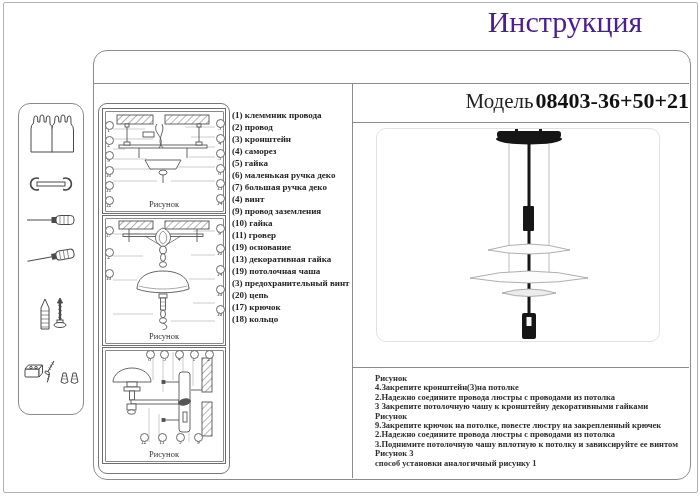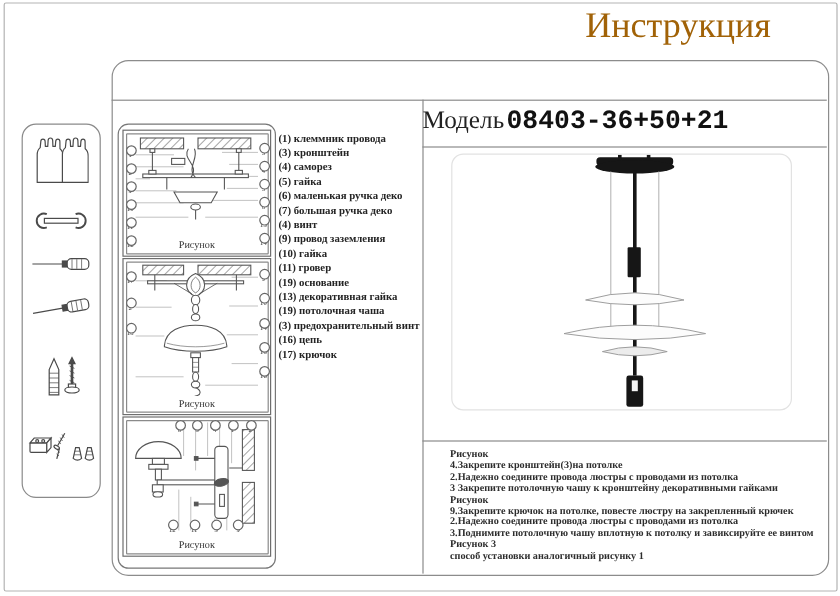--- a/index.html
+++ b/index.html
@@ -2,21 +2,21 @@
 <html><head>
 <meta charset="utf-8">
 <style>
   html,body{margin:0;padding:0;background:#fff;}
   #page{position:relative;width:700px;height:497px;background:#fff;overflow:hidden;
         font-family:"Liberation Serif",serif;color:#1f1f1f;}
   .abs{position:absolute;}
   
   .page-border{left:3px;top:2px;width:693px;height:489px;border:1px solid #b3b3b3;border-radius:2px;}
   
-  .title{left:440px;top:5px;width:250px;text-align:center;font-size:30px;color:#a16207;}
+  .title{left:440px;top:5px;width:250px;text-align:center;font-size:30px;color:#4c1d95;}
   
   .main-box{left:93px;top:50px;width:596px;height:428px;border:1px solid #8c8c8c;border-radius:14px;}
   .hrule-top{left:93px;top:83px;width:596px;height:1px;background:#8c8c8c;}
   .vdiv{left:352px;top:83px;width:1px;height:395px;background:#8c8c8c;}
   
   .tools{left:18px;top:103px;width:64px;height:310px;border:1px solid #8a8a8a;border-radius:12px;background:#fff;}
   .tools svg{position:absolute;stroke:#4a4a4a;}
   
   .diag-box{left:98px;top:103px;width:130px;height:369px;border:1px solid #777;border-radius:9px;}
   .diag{position:absolute;left:102px;width:122px;border:1px solid #6e6e6e;background:#fff;}
@@ -26,23 +26,23 @@
   .co-wrap{position:absolute;display:flex;z-index:3;}
   .co-col{flex-direction:column;justify-content:space-between;}
   .co-row{flex-direction:row;justify-content:space-between;}
   .co{position:relative;width:9px;height:15px;font-size:5.5px;line-height:19px;text-align:center;color:#333;
       font-family:"Liberation Serif",serif;}
   .co::before{content:"";position:absolute;top:0;left:0.5px;width:7px;height:7px;border:1px solid #666;border-radius:50%;background:#fff;}
   
   .parts{left:232px;top:109px;width:119px;font-size:9px;line-height:12px;font-weight:600;color:#242424;}
   .part-line{white-space:normal;}
   
-  .model-row{left:352px;top:88px;width:337px;display:flex;justify-content:flex-start;align-items:baseline;gap:2px;}
+  .model-row{left:352px;top:88px;width:337px;display:flex;justify-content:flex-end;align-items:baseline;gap:2px;}
   .model-label{font-size:21px;color:#222;}
-  .model-number{font-family:Liberation Mono, monospace;font-weight:bold;font-size:22px;color:#111;}
+  .model-number{font-family:Liberation Serif, serif;font-weight:bold;font-size:22px;color:#111;}
   .model-rule{left:352px;top:122px;width:337px;height:1px;background:#8c8c8c;}
   .lamp-frame{left:376px;top:128px;width:282px;height:212px;border:1px solid #e2e2e2;border-radius:10px;}
   .lamp-rule{left:352px;top:367px;width:337px;height:1px;background:#8c8c8c;}
   .instr{left:375px;top:374px;width:312px;font-size:8.5px;line-height:9.4px;font-weight:600;color:#2d2d2d;}
   .instr div{white-space:nowrap;}
 </style>
 </head>
 <body>
 
 <div id="page">
@@ -238,35 +238,37 @@
         <span class="co">12</span>
         <span class="co">11</span>
         <span class="co">3</span>
         <span class="co">9</span>
       </div>
     <div class="diag-label">Рисунок</div>
   </div>
 
   <div class="abs parts">
     <div class="part-line">(1) клеммник провода</div>
+    <div class="part-line">(2) провод</div>
     <div class="part-line">(3) кронштейн</div>
     <div class="part-line">(4) саморез</div>
     <div class="part-line">(5) гайка</div>
     <div class="part-line">(6) маленькая ручка деко</div>
     <div class="part-line">(7) большая ручка деко</div>
     <div class="part-line">(4) винт</div>
     <div class="part-line">(9) провод заземления</div>
     <div class="part-line">(10) гайка</div>
     <div class="part-line">(11) гровер</div>
     <div class="part-line">(19) основание</div>
     <div class="part-line">(13) декоративная гайка</div>
     <div class="part-line">(19) потолочная чаша</div>
     <div class="part-line">(3) предохранительный винт</div>
-    <div class="part-line">(16) цепь</div>
+    <div class="part-line">(20) цепь</div>
     <div class="part-line">(17) крючок</div>
+    <div class="part-line">(18) кольцо</div>
   </div>
 
   <div class="abs model-row">
     <span class="model-label">Модель</span>
     <span class="model-number">08403-36+50+21</span>
   </div>
   <div class="abs model-rule"></div>
 
   <div class="abs lamp-frame">
     <svg width="282" height="212" viewBox="0 0 282 212">

